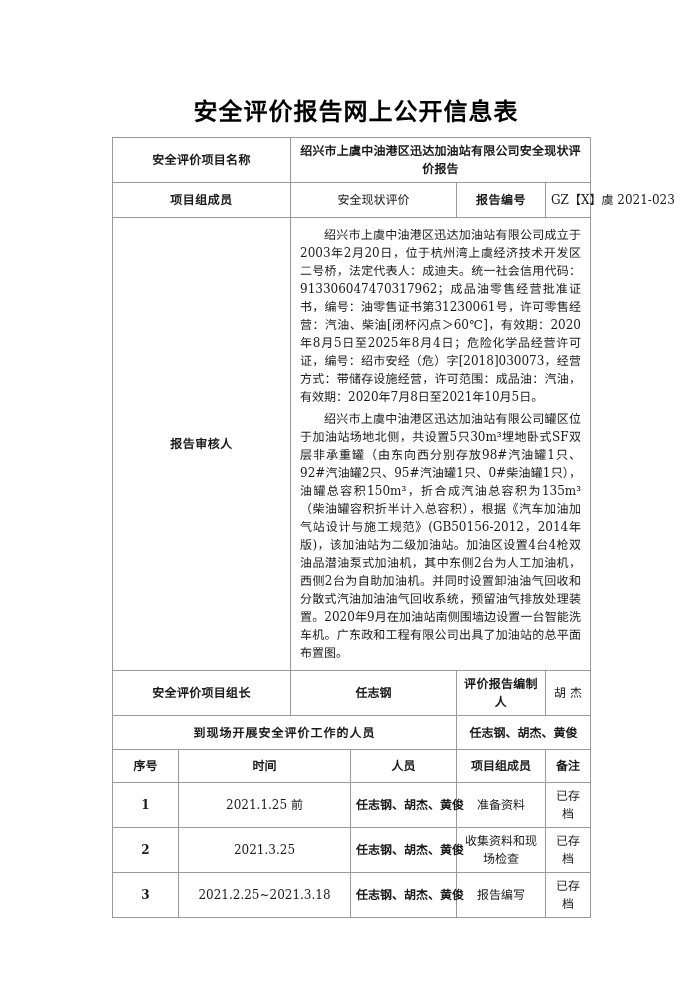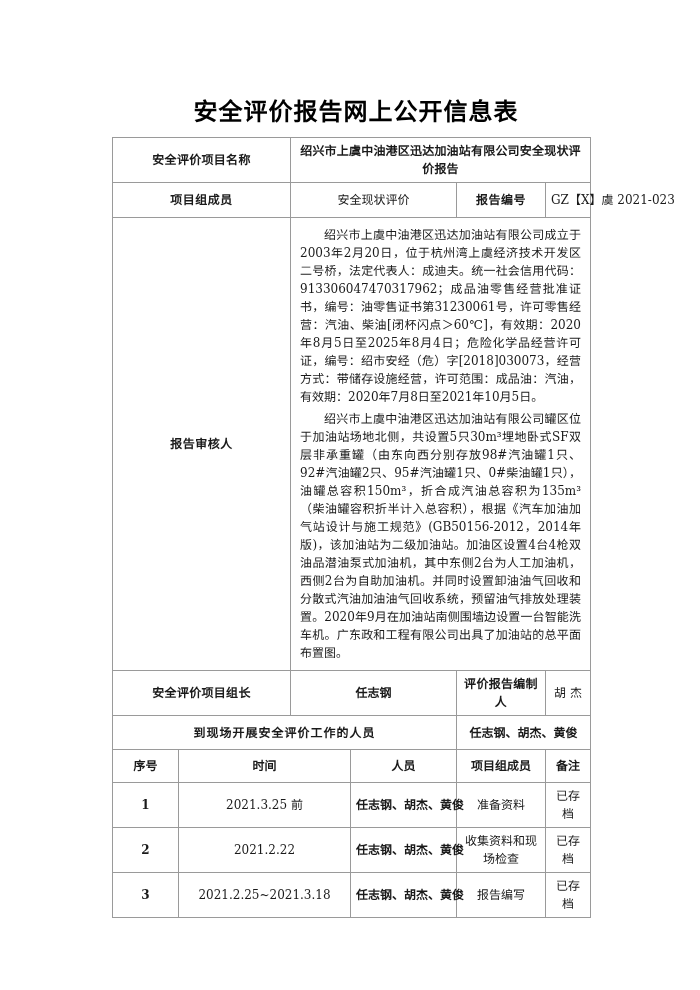--- a/index.html
+++ b/index.html
@@ -206,29 +206,29 @@
       <tr class="h-row-head">
         <td class="col-head">序号</td>
         <td colspan="2" class="col-head">时间</td>
         <td colspan="2" class="col-head">人员</td>
         <td class="col-head">项目组成员</td>
         <td class="col-head">备注</td>
       </tr>
 
       <tr class="h-row-data">
         <td class="cell-num">1</td>
-        <td colspan="2" class="cell-time">2021.3.25 前</td>
+        <td colspan="2" class="cell-time">2021.1.25 前</td>
         <td colspan="2" class="cell-people">任志钢、胡杰、黄俊</td>
         <td class="cell-task">准备资料</td>
         <td class="cell-note">已存档</td>
       </tr>
 
       <tr class="h-row-data">
         <td class="cell-num">2</td>
-        <td colspan="2" class="cell-time">2021.2.22</td>
+        <td colspan="2" class="cell-time">2021.3.25</td>
         <td colspan="2" class="cell-people">任志钢、胡杰、黄俊</td>
         <td class="cell-task">收集资料和现场检查</td>
         <td class="cell-note">已存档</td>
       </tr>
 
       <tr class="h-row-data">
         <td class="cell-num">3</td>
         <td colspan="2" class="cell-time">2021.2.25~2021.3.18</td>
         <td colspan="2" class="cell-people">任志钢、胡杰、黄俊</td>
         <td class="cell-task">报告编写</td>

